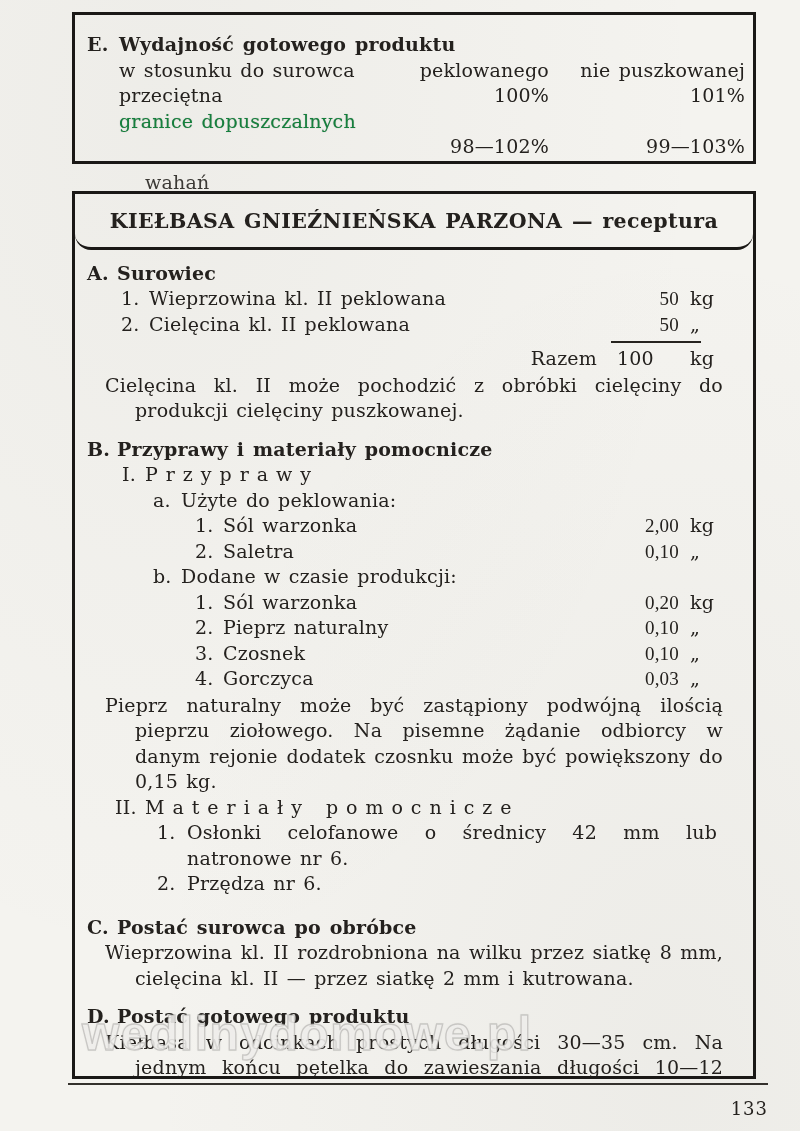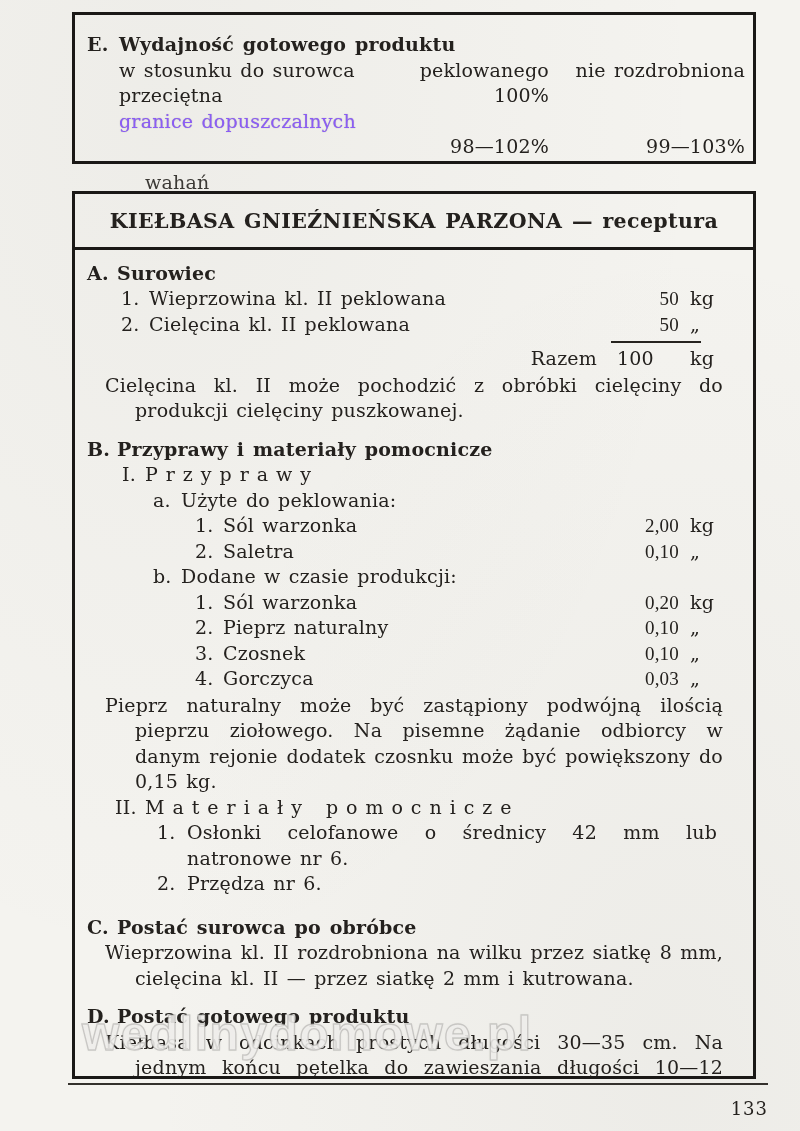--- a/index.html
+++ b/index.html
@@ -32,21 +32,21 @@
     border:3px solid #1a1816;
     padding:17px 8px 0 12px;
     background:transparent;
   }
   .tb-head { display:flex; font-weight:bold; }
   .tb-head .letter { width:32px; }
   .tb-row { display:grid; grid-template-columns:1fr 142px 196px; }
   .tb-label { padding-left:32px; }
   .tb-label.indent-more { padding-left:58px; }
   .tb-col { text-align:right; }
-  .faded { color:#8b5cf6; text-shadow:0 0 1px rgba(110,108,104,0.55); }
+  .faded { color:#15803d; text-shadow:0 0 1px rgba(110,108,104,0.55); }
   .semi-faded { color:#3b3935;margin-top:36px; }
 
   
   .main-box {
     position:absolute; left:72px; top:191px;
     width:684px; height:888px;
     border:3px solid #1a1816;
     overflow:hidden;
   }
   .main-box::after { 
@@ -55,20 +55,21 @@
   }
   .under-line {
     position:absolute; left:68px; top:1083px; width:700px;
     border-top:2px solid #34312d;
   }
   .recipe-title {
     text-align:center; font-weight:bold;
     font-size:20.5px; letter-spacing:0.4px;
     padding:15px 10px 12px;
     border-bottom:3px solid #1a1816;
+    border-radius:16px;
   }
   .content { padding:11px 30px 0 12px; }
 
   .sec-head { display:flex; font-weight:bold; }
   .sec-head .letter { width:30px; }
 
   .qrow { display:flex; }
   .qrow .num { width:28px; flex:none; }
   .qrow .lbl { padding-right:6px; }
   .qrow .val { margin-left:auto; width:62px; text-align:right; flex:none;font-family:Liberation Serif, serif; }
@@ -128,25 +129,26 @@
 <body>
 
 <div class="top-box">
   <div class="tb-head">
     <span class="letter">E.</span>
     <span>Wydajność gotowego produktu</span>
   </div>
   <div class="tb-row">
     <span class="tb-label">w stosunku do surowca</span>
     <span class="tb-col">peklowanego</span>
-    <span class="tb-col">nie rozdrobniona</span>
+    <span class="tb-col">nie puszkowanej</span>
   </div>
   <div class="tb-row">
     <span class="tb-label">przeciętna</span>
     <span class="tb-col">100%</span>
+    <span class="tb-col">101%</span>
   </div>
   <div class="tb-row">
     <span class="tb-label faded">granice dopuszczalnych</span>
     <span class="tb-col"></span>
     <span class="tb-col"></span>
   </div>
   <div class="tb-row">
     <span class="tb-label indent-more semi-faded">wahań</span>
     <span class="tb-col">98—102%</span>
     <span class="tb-col">99—103%</span>

